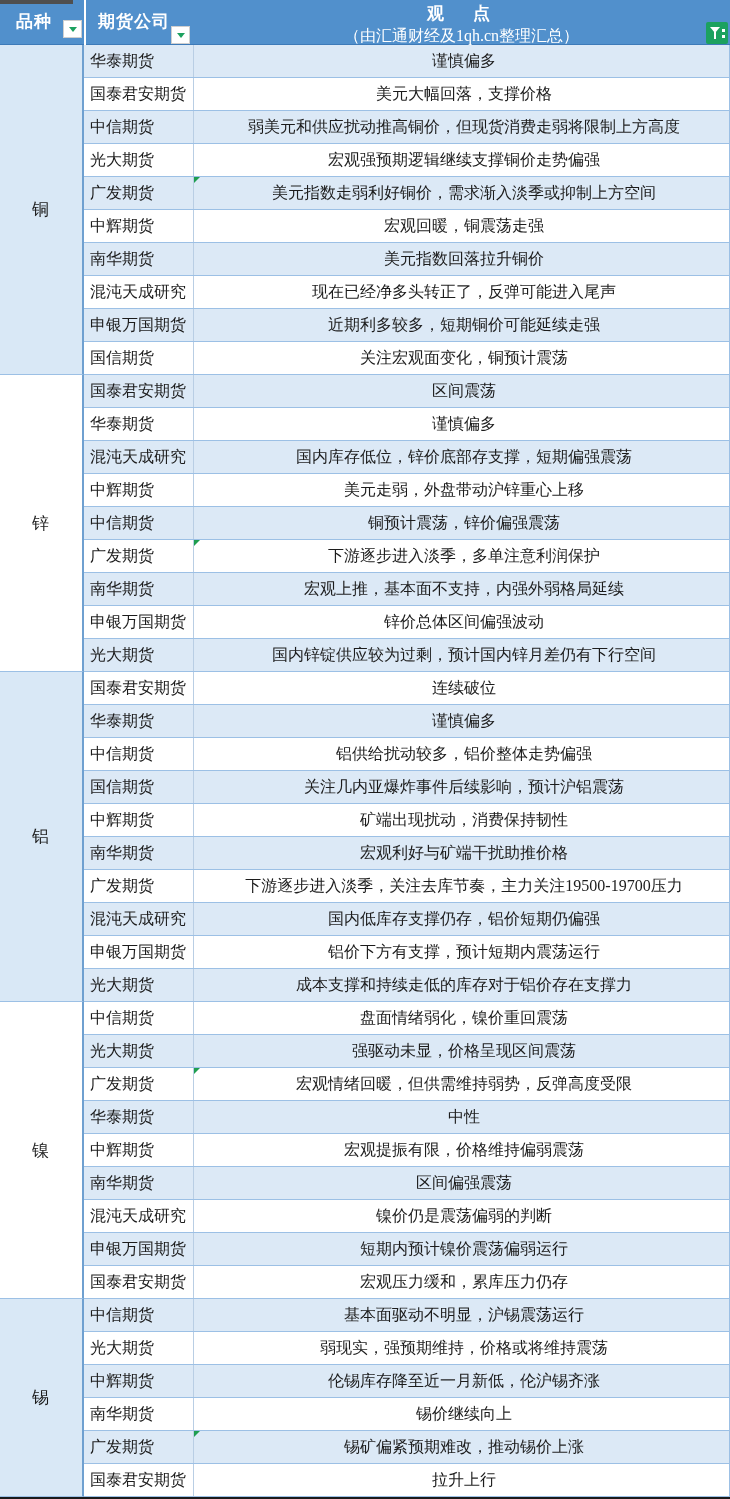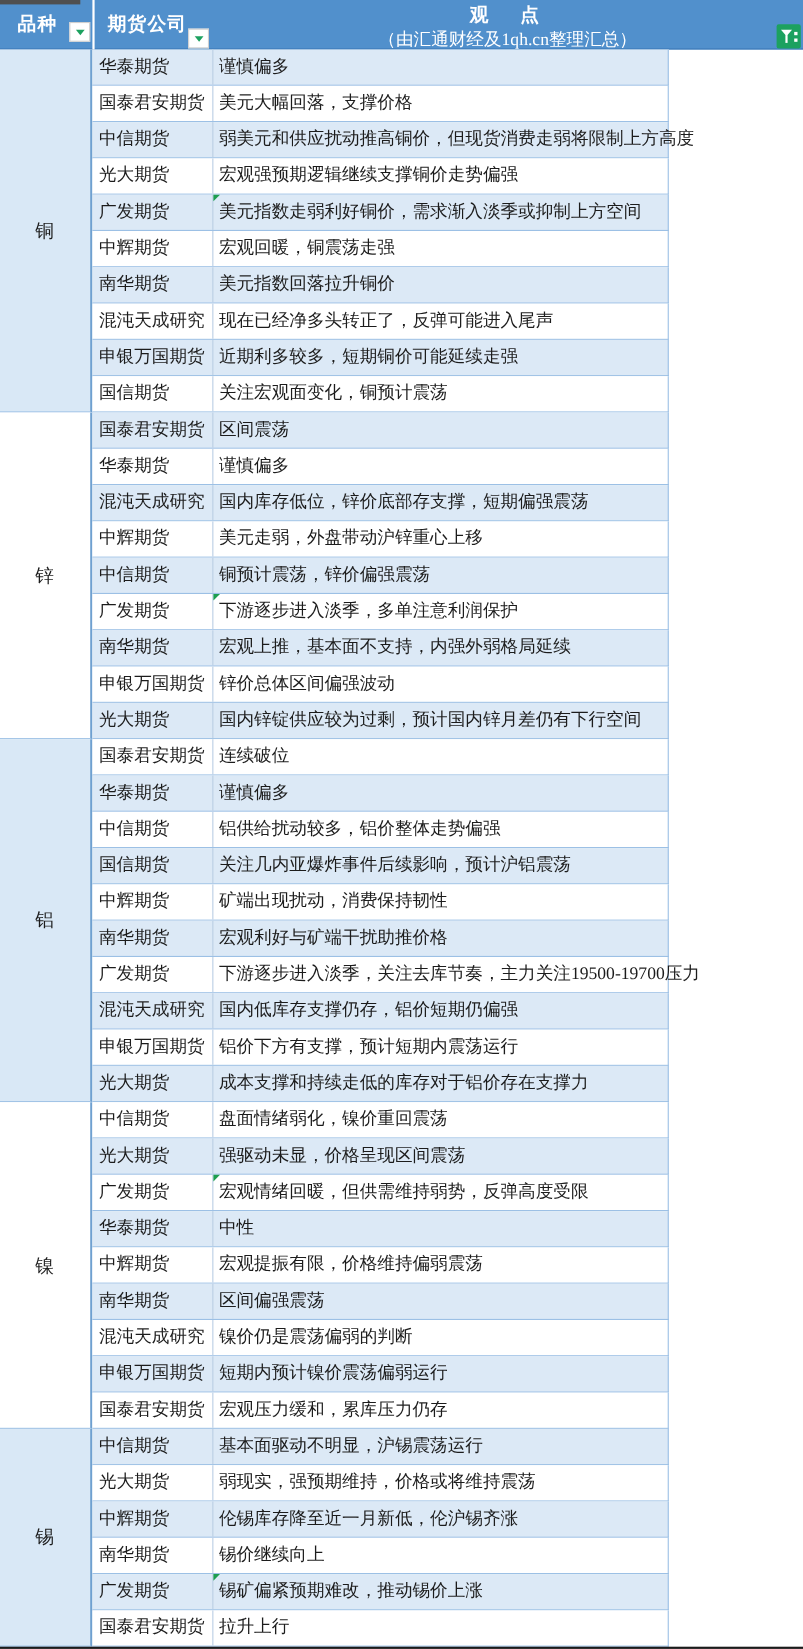--- a/index.html
+++ b/index.html
@@ -38,27 +38,27 @@
   .bd1{left:16px;top:7px;} .bd2{left:16px;top:13px;}
   
   .vcell{
     position:absolute;left:0;width:84px;box-sizing:border-box;background:#fff;
     border-right:2px solid var(--divider-strong,#6FA0D0);border-bottom:1px solid var(--grid,#9CC0E5);
     display:flex;align-items:center;justify-content:center;cursor:cell;
   }
   .vcell.shaded{background:var(--block-alt,#D9E8F6);}
   .vcell .vlabel{font-size:17px;letter-spacing:1px;}
   .row{
-    position:absolute;left:84px;width:524px;height:33px;box-sizing:border-box;background:#fff;
+    position:absolute;left:84px;width:646px;height:33px;box-sizing:border-box;background:#fff;
     border-bottom:1px solid var(--grid,#9CC0E5);border-right:1px solid var(--grid,#9CC0E5);
   }
   .row.alt{background:var(--row-alt,#DCE9F6);}
   .cell{position:absolute;top:0;height:100%;line-height:31px;font-size:16px;white-space:nowrap;cursor:cell;}
   .cell.company{left:0;width:109px;padding-left:6px;box-sizing:border-box;overflow:hidden;}
-  .cell.opinion{left:109px;right:0;padding-left:5px;box-sizing:border-box;border-left:1px solid var(--grid-light,#B9CEE4);}
+  .cell.opinion{left:109px;right:0;padding-left:5px;box-sizing:border-box;border-left:1px solid var(--grid-light,#B9CEE4);text-align:center;}
   .flag-marker{
     position:absolute;left:0;top:0;width:0;height:0;
     border-top:6px solid var(--marker-green,#1E9E50);border-right:6px solid transparent;
   }
   
   .watermark{
     position:absolute;left:594px;top:1508px;z-index:5;
     font-family:"Liberation Sans","DejaVu Sans",sans-serif;font-size:31px;font-weight:bold;
     color:#b5aca4;letter-spacing:1px;text-shadow:1px 1px 0 rgba(255,255,255,0.55);
   }

